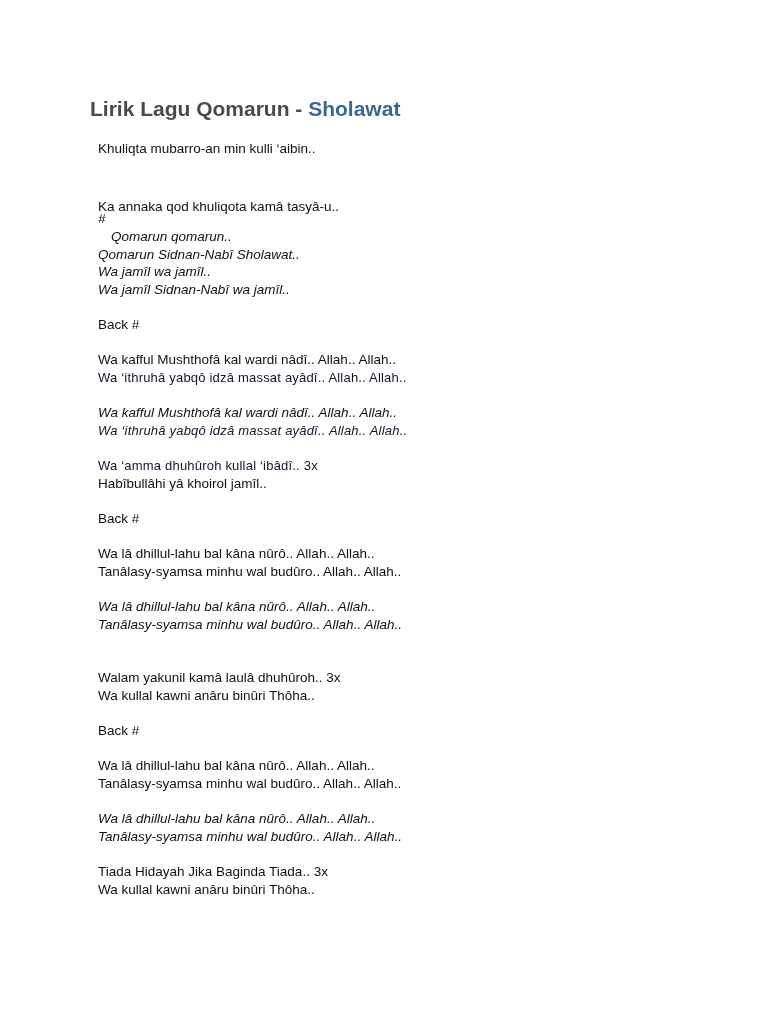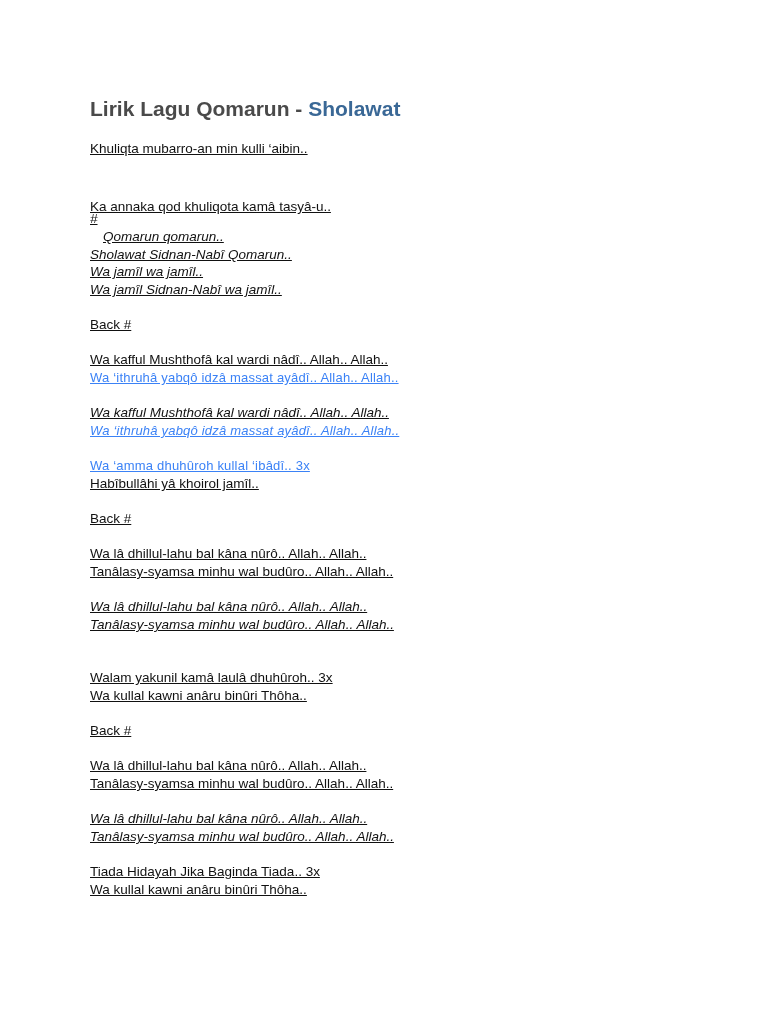--- a/index.html
+++ b/index.html
@@ -30,48 +30,47 @@
       font-weight: bold;
       color: #4a4a4a;
       white-space: nowrap;
       line-height: 32px;
     }
     .title .accent {
       color: #3a6896;
     }
     .line {
       position: absolute;
-      left: 0;
+      left: 8px;
       font-size: 13.5px;
       line-height: 17px;
       white-space: nowrap;
       color: #111111;
-      text-decoration: underline;
     }
     .line.light {
-      color: #3b82f6;
+      color: #0f172a;
       letter-spacing: 0.2px;
       font-size: 13px;
     }
     .line.italic {
       font-style: italic;
     }
   </style>
 </head>
 <body>
 
 <div class="page">
   <h1 class="title"><span>Lirik Lagu Qomarun - </span><span class="accent">Sholawat</span></h1>
 
   <div id="lyrics">
       <div class="line" style="top: 140px;">Khuliqta mubarro-an min kulli ‘aibin..</div>
       <div class="line" style="top: 158px; margin-top: 40px;">Ka annaka qod khuliqota kamâ tasyâ-u..</div>
       <div class="line italic" style="top: 210px;">#</div>
       <div class="line italic" style="top: 228px; margin-left: 13px;">Qomarun qomarun..</div>
-      <div class="line italic" style="top: 246px;">Sholawat Sidnan-Nabî Qomarun..</div>
+      <div class="line italic" style="top: 246px;">Qomarun Sidnan-Nabî Sholawat..</div>
       <div class="line italic" style="top: 263px;">Wa jamîl wa jamîl..</div>
       <div class="line italic" style="top: 281px;">Wa jamîl Sidnan-Nabî wa jamîl..</div>
       <div class="line" style="top: 316px;">Back #</div>
       <div class="line" style="top: 351px;">Wa kafful Mushthofâ kal wardi nâdî.. Allah.. Allah..</div>
       <div class="line light" style="top: 369px;">Wa ‘ithruhâ yabqô idzâ massat ayâdî.. Allah.. Allah..</div>
       <div class="line italic" style="top: 404px;">Wa kafful Mushthofâ kal wardi nâdî.. Allah.. Allah..</div>
       <div class="line light italic" style="top: 422px;">Wa ‘ithruhâ yabqô idzâ massat ayâdî.. Allah.. Allah..</div>
       <div class="line light" style="top: 457px;">Wa ‘amma dhuhûroh kullal ‘ibâdî.. 3x</div>
       <div class="line" style="top: 475px;">Habîbullâhi yâ khoirol jamîl..</div>
       <div class="line" style="top: 510px;">Back #</div>

